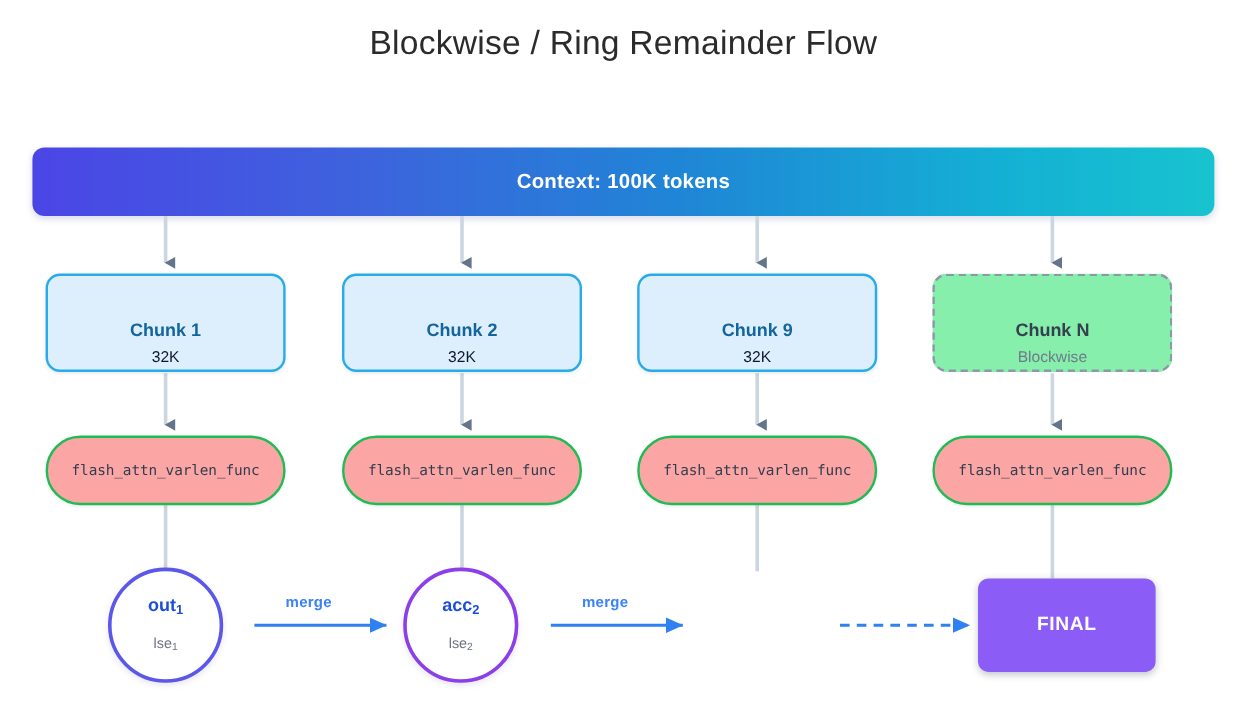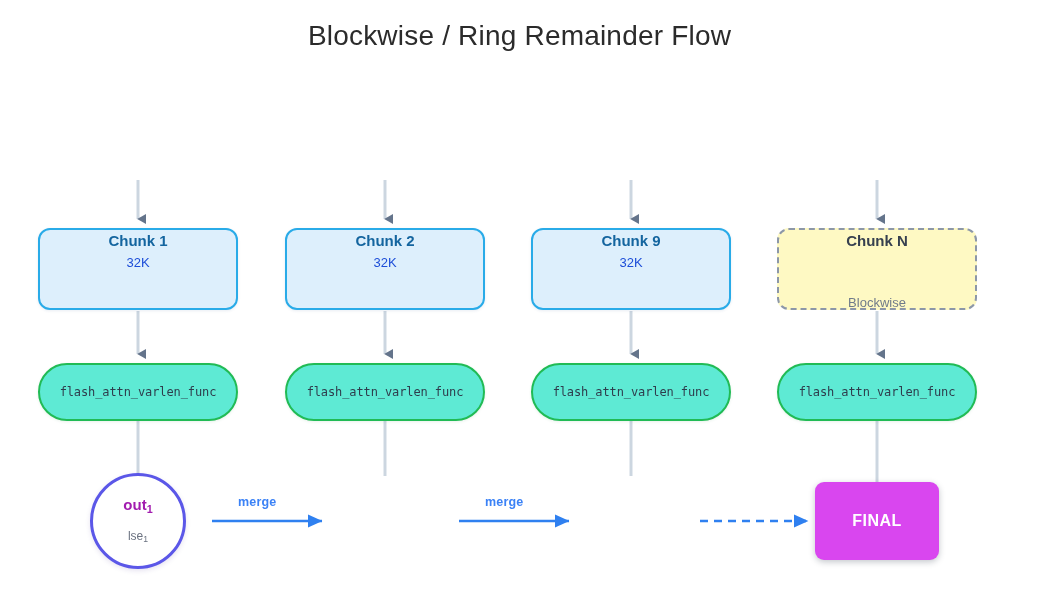--- a/index.html
+++ b/index.html
@@ -63,57 +63,56 @@
     top: 228px;
     width: 200px;
     height: 82px;
     border-radius: 12px;
     background: #ddeffc;
     border: 2px solid #29abe8;
     box-sizing: border-box;
     display: flex;
     flex-direction: column;
     align-items: center;
-    justify-content: flex-start;
+    justify-content: flex-end;
     box-shadow: 0 1px 3px rgba(40,80,140,0.10);
   }
   .chunk-box.dashed {
-    background: #fef9c3;
+    background: #86efac;
     border: 2px dashed #8c97a8;
     box-shadow: none;
-    gap: 40px;
   }
   .chunk-title {
     font-size: 15px;
     font-weight: bold;
     color: #14659f;
     line-height: 21px;
   }
   .chunk-box.dashed .chunk-title { color: #36404f; }
   .chunk-sub {
     font-size: 13px;
-    color: #1d4ed8;
+    color: #0f172a;
     line-height: 20px;
     margin-top: 2px;
   }
   .chunk-box.dashed .chunk-sub { color: #707b8a; }
 
   .chunk-c1 { left: 38px; }
   .chunk-c2 { left: 285px; }
   .chunk-c3 { left: 531px; }
   .chunk-c4 { left: 777px; }
 
   
   .func-pill {
     position: absolute;
     top: 363px;
     width: 200px;
     height: 58px;
     border-radius: 29px;
-    background: #5eead4;
+    background: #fca5a5;
     border: 2px solid #21bb55;
     box-sizing: border-box;
     display: flex;
     align-items: center;
     justify-content: center;
     box-shadow: 0 1px 3px rgba(30,120,60,0.10);
   }
   .func-label {
     font-family: "DejaVu Sans Mono", "Liberation Mono", monospace;
     font-size: 12px;
@@ -141,45 +140,45 @@
     justify-content: center;
     box-shadow: 0 2px 5px rgba(60,40,140,0.13);
   }
   .acc-c1 { left: 90px;  border: 3px solid #5b57e8; }
   .acc-c2 { left: 336px; border: 3px solid #8b3fe8; }
   .acc-c3 { left: 583px; border: 3px solid #8b3fe8; }
 
   .acc-main {
     font-size: 15px;
     font-weight: bold;
-    color: #a21caf;
+    color: #1d4ed8;
     line-height: 18px;
   }
   .acc-sub {
     font-size: 12px;
     color: #6b7280;
     line-height: 17px;
     margin-top: 13px;
   }
   .acc-main sub, .acc-sub sub {
     font-size: 0.72em;
     vertical-align: baseline;
     position: relative;
     bottom: -0.28em;
   }
 
   
   .final-box {
     position: absolute;
     left: 815px;
     top: 482px;
-    width: 124px;
+    width: 148px;
     height: 78px;
     border-radius: 9px;
-    background: #d946ef;
+    background: #8b5cf6;
     display: flex;
     align-items: center;
     justify-content: center;
     box-shadow: 0 2px 6px rgba(20,30,50,0.25);
   }
   .final-label {
     color: #ffffff;
     font-size: 16px;
     font-weight: bold;
     letter-spacing: 0.5px;
@@ -206,20 +205,23 @@
   .merge-1 { left: 238px; top: 495px; }
   .merge-2 { left: 485px; top: 495px; }
 </style>
 </head>
 <body>
 
 <div id="stage">
 
   <div class="diagram-title">Blockwise / Ring Remainder Flow</div>
 
+  <div class="context-banner">
+    <span class="context-banner-label">Context: 100K tokens</span>
+  </div>
 
   <svg id="connectors" viewBox="0 0 1039 599">
     <defs>
       <marker id="tri-gray" markerWidth="12" markerHeight="12" refX="5.5" refY="8.6" orient="auto" markerUnits="userSpaceOnUse">
         <path d="M0.6,0.6 L10.4,0.6 L5.5,9.4 Z" fill="#64748b"></path>
       </marker>
       <marker id="tri-blue" markerWidth="16" markerHeight="14" refX="14" refY="7" orient="auto" markerUnits="userSpaceOnUse">
         <path d="M0,0.6 L14.4,7 L0,13.4 Z" fill="#2f80f0"></path>
       </marker>
     </defs>
@@ -286,20 +288,28 @@
   </div>
 
   <div class="acc-circle acc-c1">
     <div class="acc-main">
       <span>out</span><sub>1</sub>
     </div>
     <div class="acc-sub">
       <span>lse</span><sub>1</sub>
     </div>
   </div>
+  <div class="acc-circle acc-c2">
+    <div class="acc-main">
+      <span>acc</span><sub>2</sub>
+    </div>
+    <div class="acc-sub">
+      <span>lse</span><sub>2</sub>
+    </div>
+  </div>
 
   <div class="merge-label merge-1">merge</div>
   <div class="merge-label merge-2">merge</div>
 
   <div class="final-box">
     <span class="final-label">FINAL</span>
   </div>
 
 </div>
 

